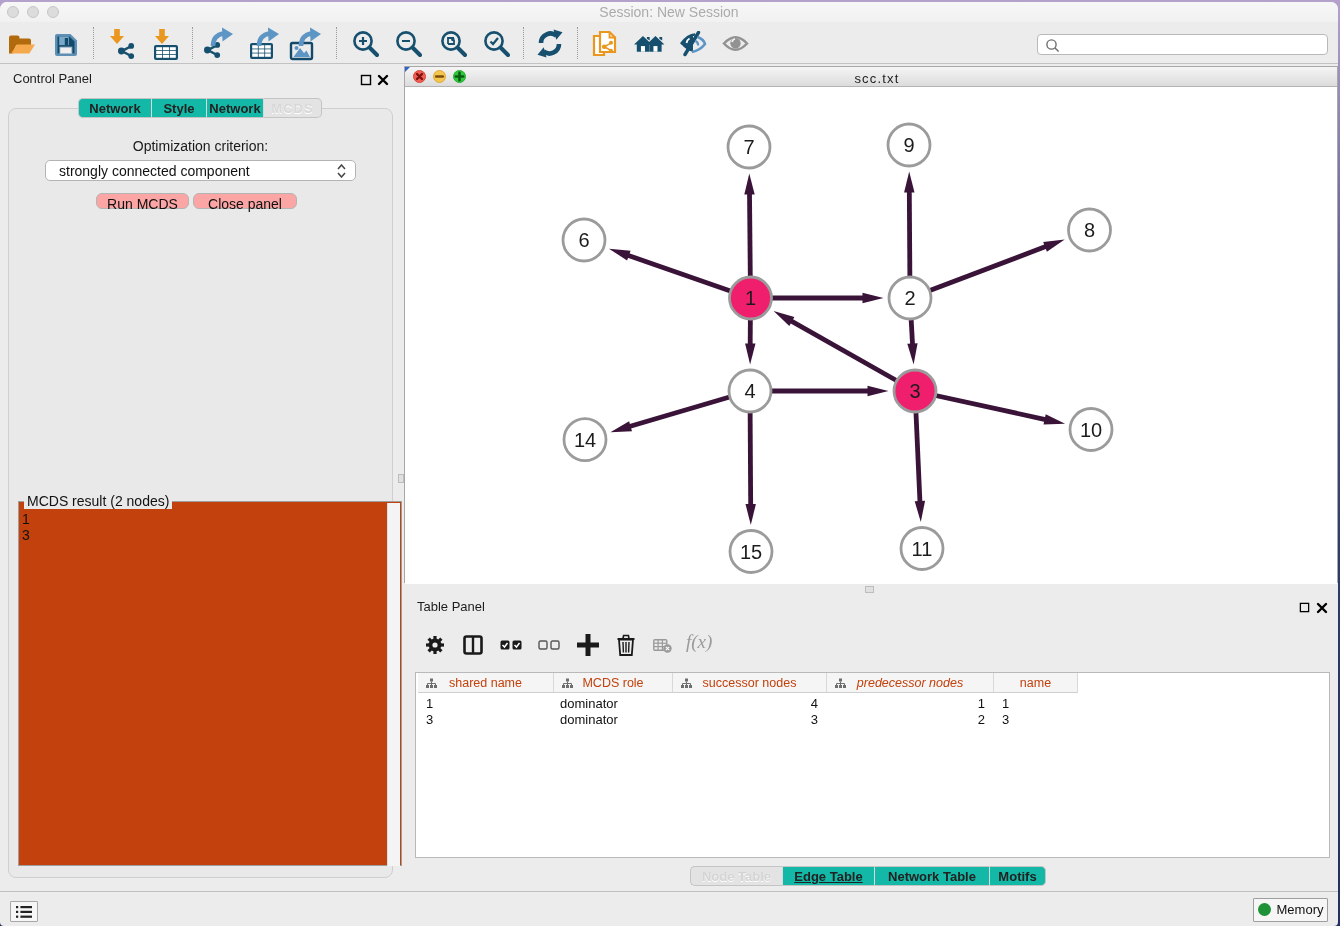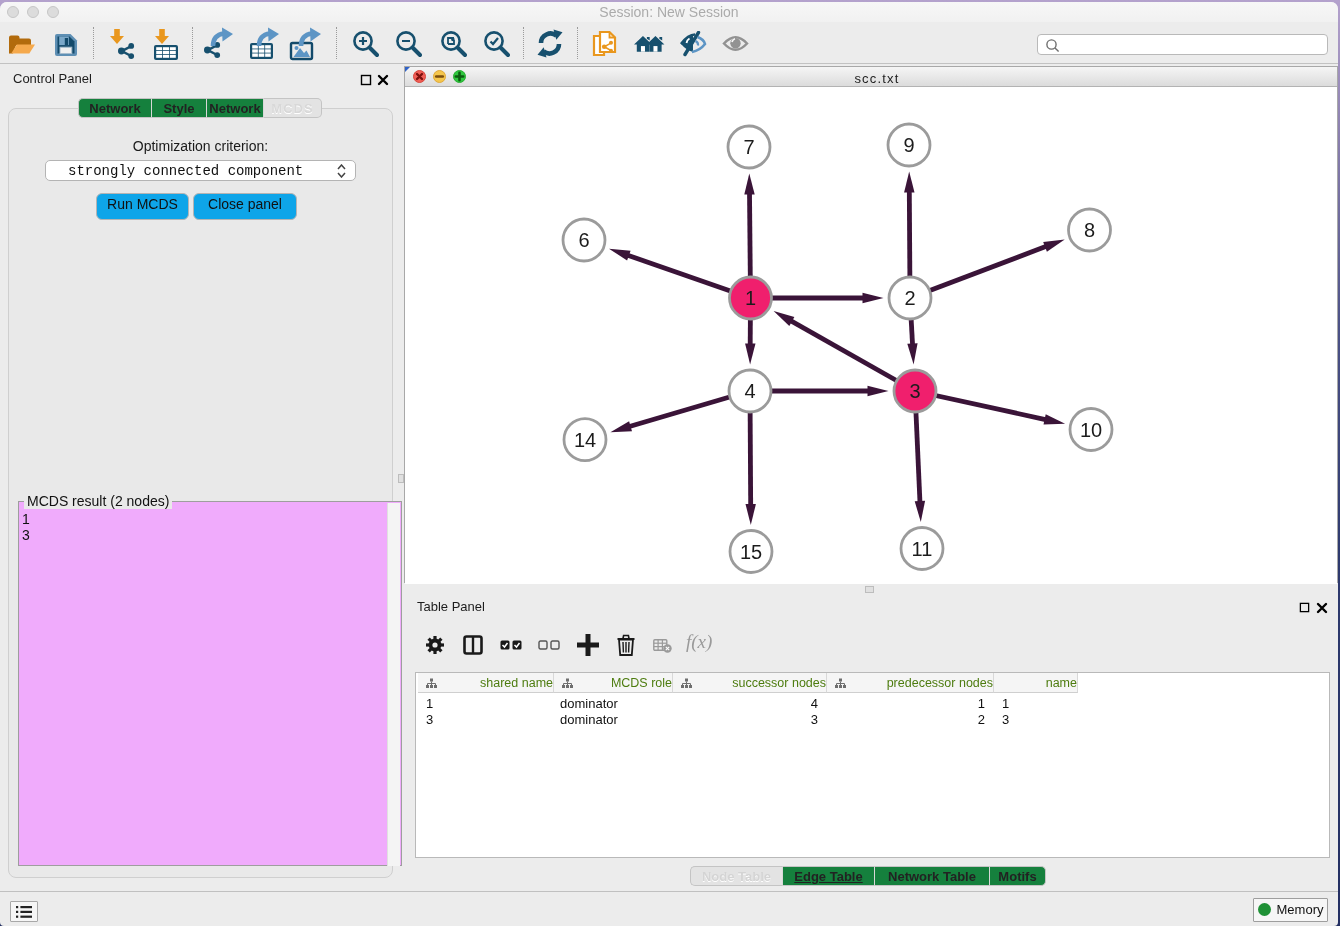--- a/index.html
+++ b/index.html
@@ -9,39 +9,39 @@
 #titlebar { position:absolute; left:0; top:0; width:1338px; height:20px; background:linear-gradient(#f7f7f7,#f1f1f1); }
 #titlebar .dot { position:absolute; top:4px; width:12px; height:12px; border-radius:50%; background:#dcdcdc; border:1px solid #c6c6c6; }
 #title { position:absolute; top:2px; width:100%; text-align:center; font-size:14px; color:#ababab; }
 #toolbar { position:absolute; left:0; top:20px; width:1338px; height:42px; background:#ececec; border-bottom:1px solid #c2c2c2; }
 .tsep { position:absolute; top:5px; height:32px; width:0; border-left:1px dotted #9a9a9a; }
 .ticon { position:absolute; top:6px; }
 #searchbox { position:absolute; left:1037px; top:12px; width:291px; height:21px; background:#fff; border:1px solid #b9b9b9; border-radius:4px; }
 #cp-title { position:absolute; left:13px; top:69px; font-size:13px; color:#1d1d1d; }
 .wbtn { position:absolute; }
 #cp-tabs { position:absolute; left:78px; top:96px; height:20px; z-index:5; }
-.seg { position:absolute; top:0; height:20px; background:#15803d; border-top:1px solid #c4c4c4; border-bottom:1px solid #c4c4c4; font-size:13px; font-weight:bold; color:#222; text-align:center; line-height:19px; }
+.seg { position:absolute; top:0; height:20px; background:#14b8a6; border-top:1px solid #c4c4c4; border-bottom:1px solid #c4c4c4; font-size:13px; font-weight:bold; color:#222; text-align:center; line-height:19px; }
 #cp-pane { position:absolute; left:8px; top:106px; width:385px; height:770px; background:#e9e9e9; border:1px solid #cfcfcf; border-radius:8px; }
 #opt-label { position:absolute; left:0; top:29px; width:100%; text-align:center; font-size:14px; color:#1a1a1a; }
-#dropdown { position:absolute; left:36px; top:51px; width:311px; height:21px; background:#fff; border:1px solid #b4b4b4; border-radius:5px; font-size:14px; color:#111; line-height:20px; padding-left:22px;font-family:Liberation Mono, monospace; }
-.btn { position:absolute; top:84px; height:27px; background:#0ea5e9; border:1px solid #b4b4b4; border-radius:6px; font-size:14px; color:#111; text-align:center; line-height:21px; }
-#mcds-box { position:absolute; left:9px; top:392px; width:384px; height:365px; background:#f0abfc; border:1px solid #9e9e9e; }
+#dropdown { position:absolute; left:36px; top:51px; width:311px; height:21px; background:#fff; border:1px solid #b4b4b4; border-radius:5px; font-size:14px; color:#111; line-height:20px; padding-left:13px; }
+.btn { position:absolute; top:84px; height:16px; background:#fca5a5; border:1px solid #b4b4b4; border-radius:6px; font-size:14px; color:#111; text-align:center; line-height:21px; }
+#mcds-box { position:absolute; left:9px; top:392px; width:384px; height:365px; background:#c2410c; border:1px solid #9e9e9e; }
 #mcds-label { position:absolute; left:5px; top:-9px; background:#e9e9e9; padding:0 3px; font-size:14px; color:#111; }
 #mcds-scroll { position:absolute; right:1px; top:1px; width:13px; height:363px; background:#f4f4f4; border-left:1px solid #e0e0e0; }
 #netwin { position:absolute; left:404px; top:64px; width:934px; height:517px; border:1px solid #a8a8a8; border-bottom:none; background:#fff; }
 #net-titlebar { position:absolute; left:0; top:0; width:100%; height:20px; background:linear-gradient(#f5f5f5,#dcdcdc); border-bottom:1px solid #b3b3b3; }
 #net-title { position:absolute; top:4px; left:6px; width:100%; text-align:center; font-size:13px; color:#222; letter-spacing:1.2px; }
 .tl { position:absolute; top:3px; width:13px; height:13px; border-radius:50%; }
 #net-canvas { position:absolute; left:0; top:21px; width:932px; height:496px; background:#fff; }
 #hsplit-handle { position:absolute; left:865px; top:584px; width:9px; height:7px; background:#e0e0e0; border:1px solid #bdbdbd; }
 #vsplit-handle { position:absolute; left:398px; top:472px; width:6px; height:9px; background:#e0e0e0; border:1px solid #bdbdbd; }
 #tp-title { position:absolute; left:417px; top:597px; font-size:13px; color:#1d1d1d; }
 #tp-toolbar { position:absolute; left:404px; top:620px; width:934px; height:50px; }
 #tbl { position:absolute; left:415px; top:670px; width:915px; height:186px; background:#fff; border:1px solid #b9b9b9; }
-.th { position:absolute; top:0; height:20px; background:#f5f5f5; border-right:1px solid #d8d8d8; border-bottom:1px solid #cfcfcf; font-size:12.5px; color:#4d7c0f; text-align:right; line-height:20px; }
+.th { position:absolute; top:0; height:20px; background:#f5f5f5; border-right:1px solid #d8d8d8; border-bottom:1px solid #cfcfcf; font-size:12.5px; color:#c2410c; text-align:center; line-height:20px; }
 .td { position:absolute; font-size:13px; color:#111; height:16px; line-height:16px; }
 #btabs { position:absolute; left:690px; top:864px; height:20px; z-index:5; }
 #statusbar { position:absolute; left:0; top:889px; width:1338px; height:26px; background:#ececec; border-top:1px solid #c0c0c0; }
 #listbtn { position:absolute; left:10px; top:9px; width:28px; height:21px; background:#f6f6f6; border:1px solid #a8a8a8; border-radius:1px; }
 #membtn { position:absolute; right:10px; top:6px; width:75px; height:24px; background:#f6f6f6; border:1px solid #9e9e9e; border-radius:1px; font-size:13px; color:#111; text-align:center; line-height:22px; }
 </style>
 </head>
 <body>
 <div id="win">
   <div id="titlebar">
@@ -413,21 +413,21 @@
             <rect x="8" y="7" width="3" height="3"></rect>
           </g>
           <g stroke="#6e6e6e" stroke-width="1">
             <line x1="5.5" y1="3.5" x2="5.5" y2="5.5"></line>
             <line x1="1.5" y1="5.5" x2="9.5" y2="5.5"></line>
             <line x1="1.5" y1="5.5" x2="1.5" y2="7"></line>
             <line x1="5.5" y1="5.5" x2="5.5" y2="7"></line>
             <line x1="9.5" y1="5.5" x2="9.5" y2="7"></line>
           </g>
         </svg>successor nodes</div>
-<div class="th" style="left:411px;width:167px;"><svg width="11" height="11" viewBox="0 0 11 11" style="position:absolute;left:8px;top:5px;">
+<div class="th" style="left:411px;width:167px;font-style:italic;"><svg width="11" height="11" viewBox="0 0 11 11" style="position:absolute;left:8px;top:5px;">
           <g fill="#6e6e6e">
             <rect x="4" y="0.5" width="3" height="3"></rect>
             <rect x="0" y="7" width="3" height="3"></rect>
             <rect x="4" y="7" width="3" height="3"></rect>
             <rect x="8" y="7" width="3" height="3"></rect>
           </g>
           <g stroke="#6e6e6e" stroke-width="1">
             <line x1="5.5" y1="3.5" x2="5.5" y2="5.5"></line>
             <line x1="1.5" y1="5.5" x2="9.5" y2="5.5"></line>
             <line x1="1.5" y1="5.5" x2="1.5" y2="7"></line>

